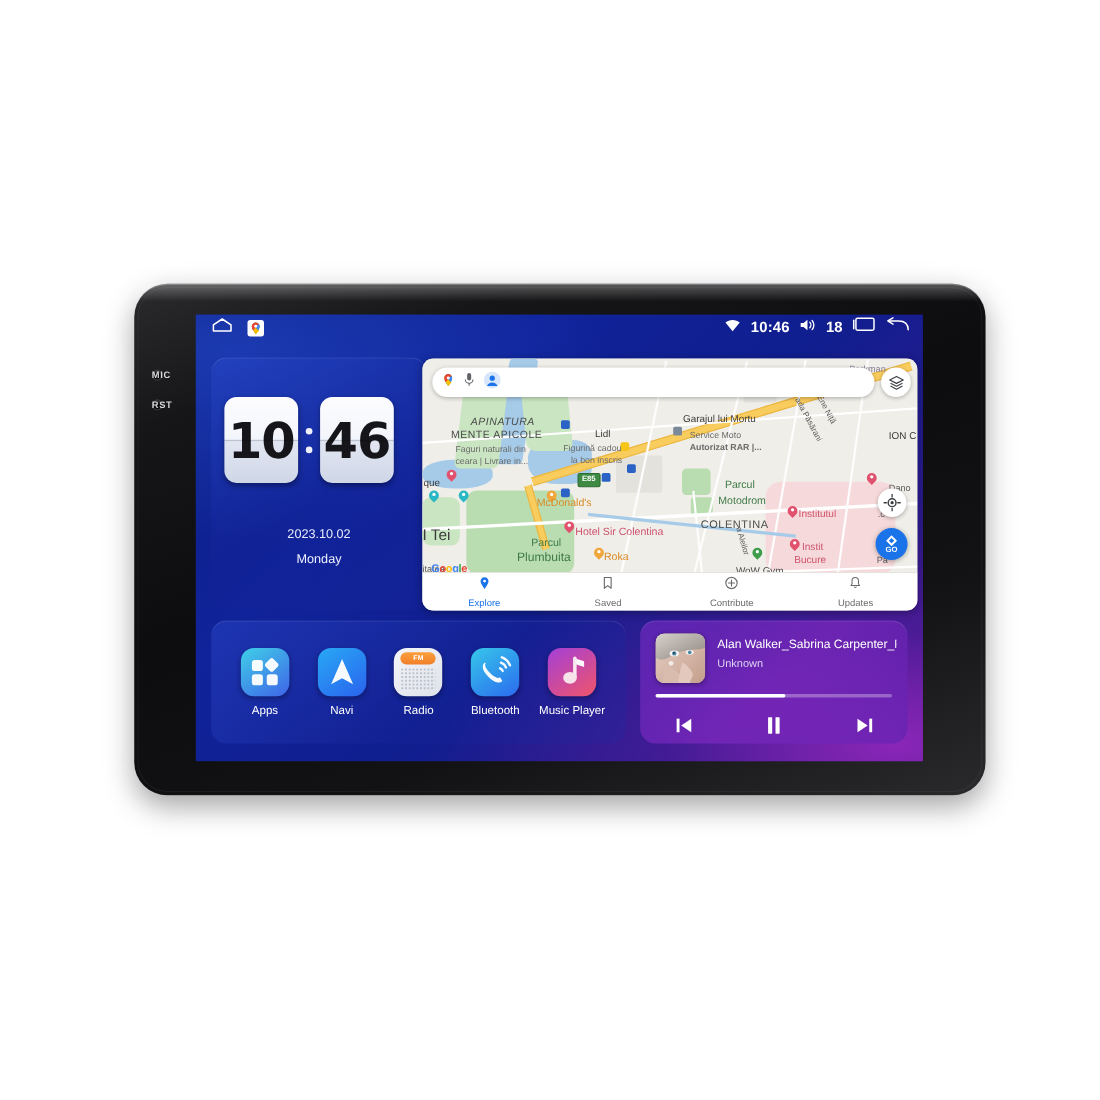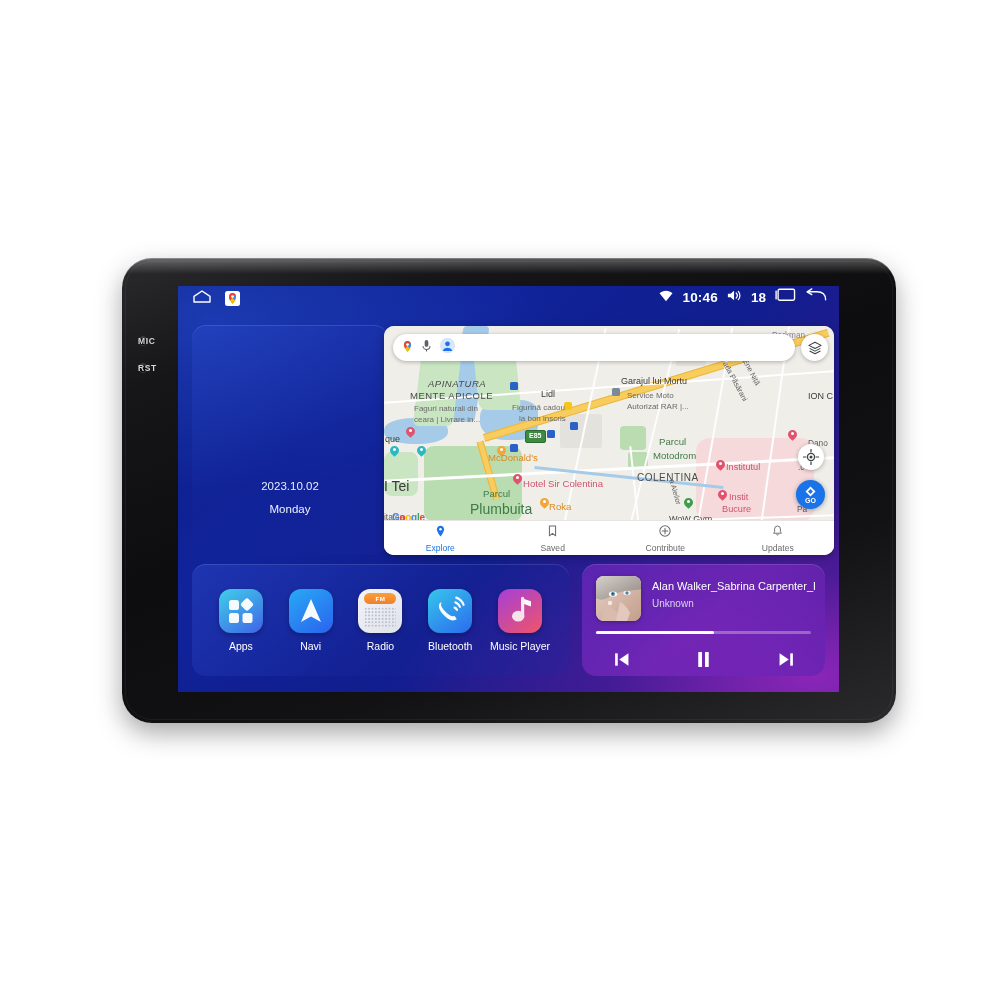--- a/index.html
+++ b/index.html
@@ -256,20 +256,32 @@
         <span>
           <svg width="22" height="14" viewBox="0 0 24 15">
             <path d="M22.5 12.8c0-6-4-8.8-9.6-8.8H3.2" fill="none" stroke="#ffffff" stroke-width="1.5" stroke-linecap="round"></path>
             <path d="M7.4 .9 2.3 4l5.1 3.1" fill="none" stroke="#ffffff" stroke-width="1.5" stroke-linecap="round" stroke-linejoin="round"></path>
           </svg>
         </span>
       </div>
     </div>
 
     <div class="clock-card">
+      <div class="flip">
+        <div class="flip-card">
+          <span>10</span>
+        </div>
+        <div class="flip-colon">
+            <i></i>
+            <i></i>
+          </div>
+        <div class="flip-card">
+          <span>46</span>
+        </div>
+      </div>
       <div class="clock-date">2023.10.02</div>
       <div class="clock-day">Monday</div>
     </div>
 
     <div class="map-card">
       <div class="map-canvas">
 
         <div class="mp water" style="left:72px;top:0px;width:26px;height:96px;transform:skewX(-9deg);border-radius:4px;"></div>
         <div class="mp water" style="left:96px;top:74px;width:58px;height:40px;border-radius:40% 30% 35% 45%;"></div>
         <div class="mp water" style="left:0px;top:92px;width:64px;height:26px;border-radius:45%;"></div>
@@ -348,32 +360,32 @@
 
         <div class="lbl lbl-caps" style="left:44px;top:52px;font-style:italic;">APINATURA</div>
         <div class="lbl lbl-caps" style="left:26px;top:64px;">MENTE APICOLE</div>
         <div class="lbl lbl-biz" style="left:30px;top:78px;">Faguri naturali din</div>
         <div class="lbl lbl-biz" style="left:30px;top:89px;">ceara | Livrare in...</div>
         <div class="lbl lbl-dark" style="left:157px;top:63px;">Lidl</div>
         <div class="lbl lbl-biz" style="left:128px;top:77px;">Figurină cadou</div>
         <div class="lbl lbl-biz" style="left:135px;top:88px;">la bon inscris</div>
         <div class="lbl lbl-dark" style="left:237px;top:50px;">Garajul lui Mortu</div>
         <div class="lbl lbl-biz" style="left:243px;top:65px;">Service Moto</div>
-        <div class="lbl lbl-biz" style="left:243px;top:76px;">Autorizat RAR |...</div>
+        <div class="lbl lbl-biz" style="left:243px;top:76px;font-weight:bold;">Autorizat RAR |...</div>
         <div class="lbl lbl-dark" style="left:424px;top:65px;">ION C</div>
         <div class="lbl" style="left:424px;top:112px;">Dano</div>
         <div class="lbl lbl-dark" style="left:1px;top:108px;">que</div>
         <div class="lbl lbl-orange" style="left:104px;top:126px;font-size:9.6px;">McDonald's</div>
         <div class="lbl lbl-green" style="left:253px;top:110px;font-size:9.6px;">Parcul</div>
         <div class="lbl lbl-green" style="left:247px;top:124px;font-size:9.6px;">Motodrom</div>
         <div class="lbl lbl-caps" style="left:253px;top:146px;font-size:10px;">COLENTINA</div>
         <div class="lbl lbl-dark" style="left:0px;top:152px;font-size:14px;">I Tei</div>
         <div class="lbl lbl-red" style="left:139px;top:152px;font-size:9.6px;">Hotel Sir Colentina</div>
         <div class="lbl lbl-green" style="left:77px;top:162px;font-size:9.6px;">Parcul</div>
-        <div class="lbl lbl-green" style="left:64px;top:175px;font-size:14px;">Plumbuita</div>
+        <div class="lbl lbl-green" style="left:64px;top:175px;font-size:11px;">Plumbuita</div>
         <div class="lbl lbl-orange" style="left:165px;top:175px;font-size:9.6px;">Roka</div>
         <div class="lbl lbl-red" style="left:342px;top:136px;font-size:9.2px;">Institutul</div>
         <div class="lbl lbl-red" style="left:345px;top:166px;font-size:9.2px;">Instit</div>
         <div class="lbl lbl-red" style="left:338px;top:178px;font-size:9.2px;">Bucure</div>
         <div class="lbl" style="left:285px;top:188px;font-size:9px;color:#4a4a4a;">WoW Gym</div>
         <div class="lbl" style="left:0px;top:186px;">itatea</div>
         <div class="lbl" style="left:388px;top:4px;color:#8a7f9a;">Parkman</div>
         <div class="lbl" style="left:345px;top:34px;transform:rotate(62deg);transform-origin:left top;font-size:7.4px;">ada Păsărani</div>
         <div class="lbl" style="left:362px;top:26px;transform:rotate(62deg);transform-origin:left top;font-size:7.4px;">a Ene Niță</div>
         <div class="lbl" style="left:292px;top:152px;transform:rotate(74deg);transform-origin:left top;font-size:7.4px;">a Aleilor</div>

